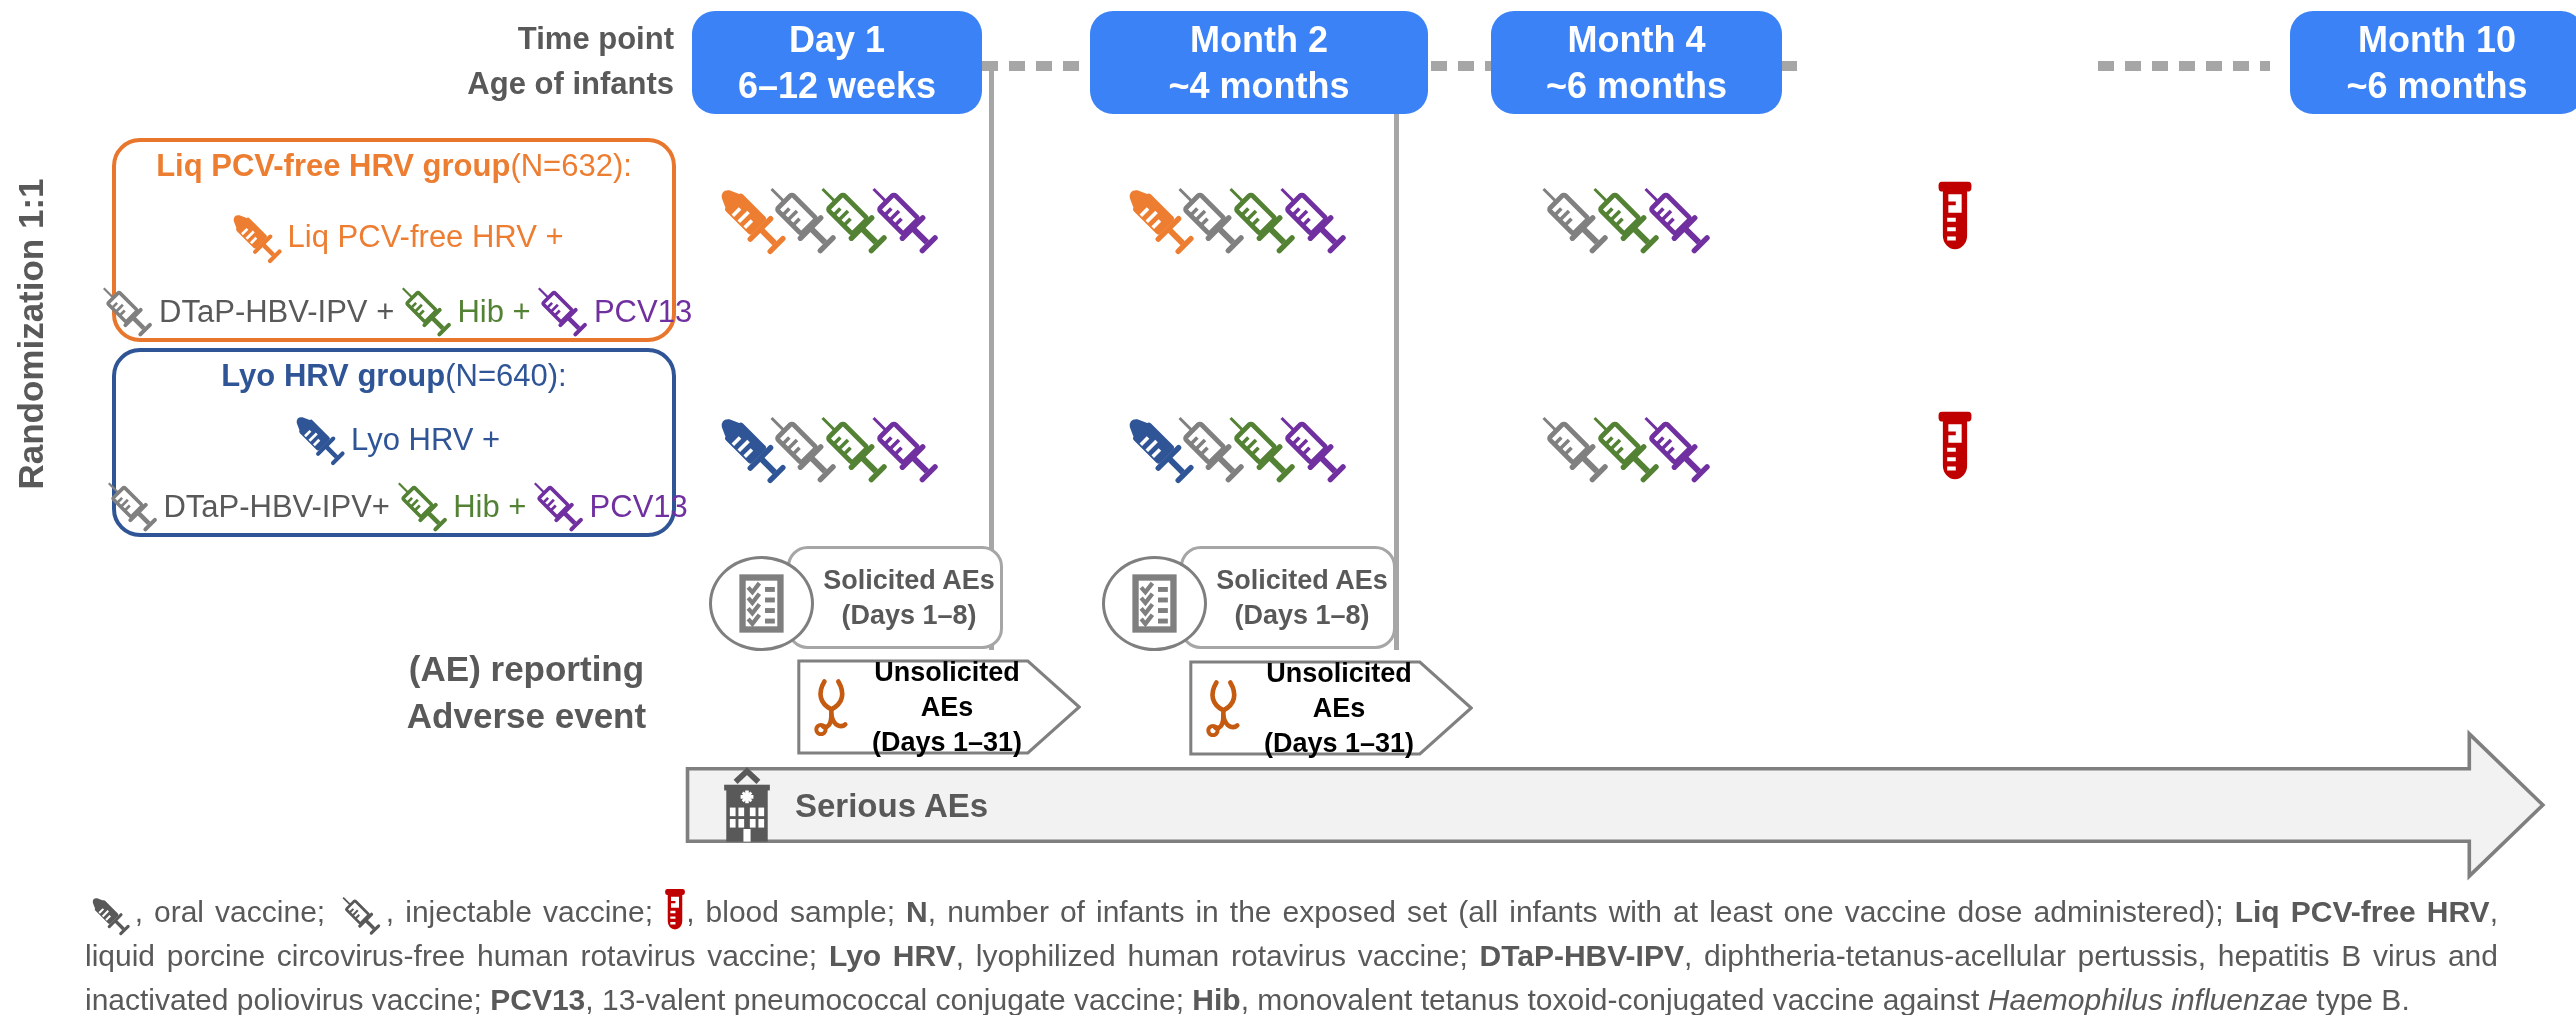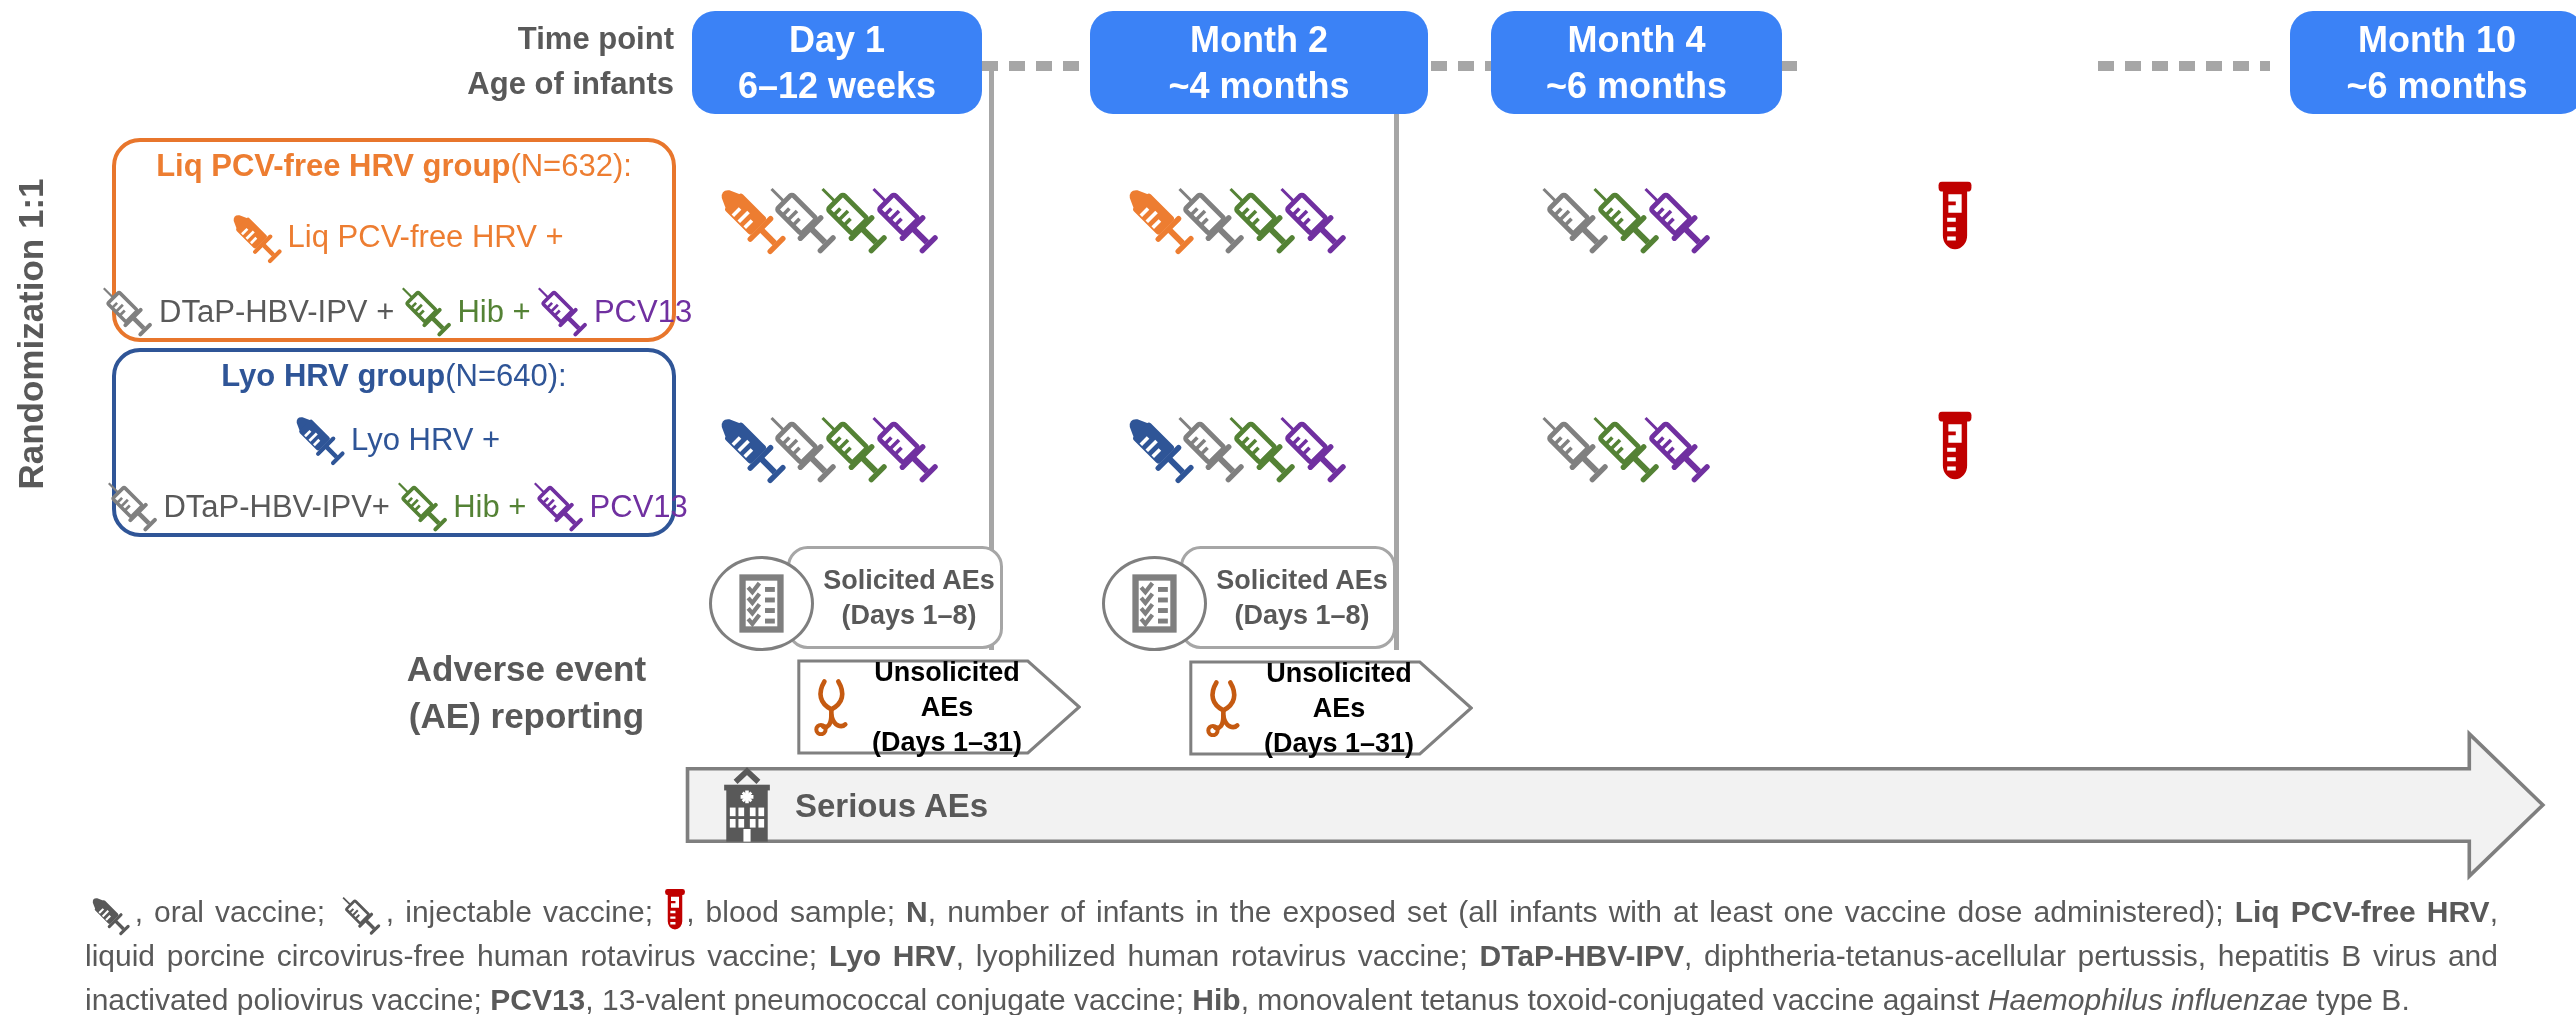--- a/index.html
+++ b/index.html
@@ -316,22 +316,22 @@
       </svg>
       <svg class="ic ic-inj" viewBox="0 0 150 60" style="color: rgb(112, 48, 160);">
         <use href="#sym-inj" xlink:href="#sym-inj"></use>
       </svg>
     </div>
   <div class="tubewrap" style="left:1937px;top:411px;"><svg class="ic ic-tube" viewBox="0 0 46 96" style="color: rgb(192, 0, 0);">
         <use href="#sym-tube" xlink:href="#sym-tube"></use>
       </svg></div>
 
   <div class="aelabel">
+    <div>(AE) reporting</div>
     <div>Adverse event</div>
-    <div>(AE) reporting</div>
   </div>
 
   <div class="solbox" style="left:787px;">
     <div>Solicited AEs</div>
     <div>(Days 1–8)</div>
   </div>
   <div class="ellip" style="left:709px;">
     <svg viewBox="0 0 64 84">
         <use href="#sym-checklist" xlink:href="#sym-checklist"></use>
       </svg>

